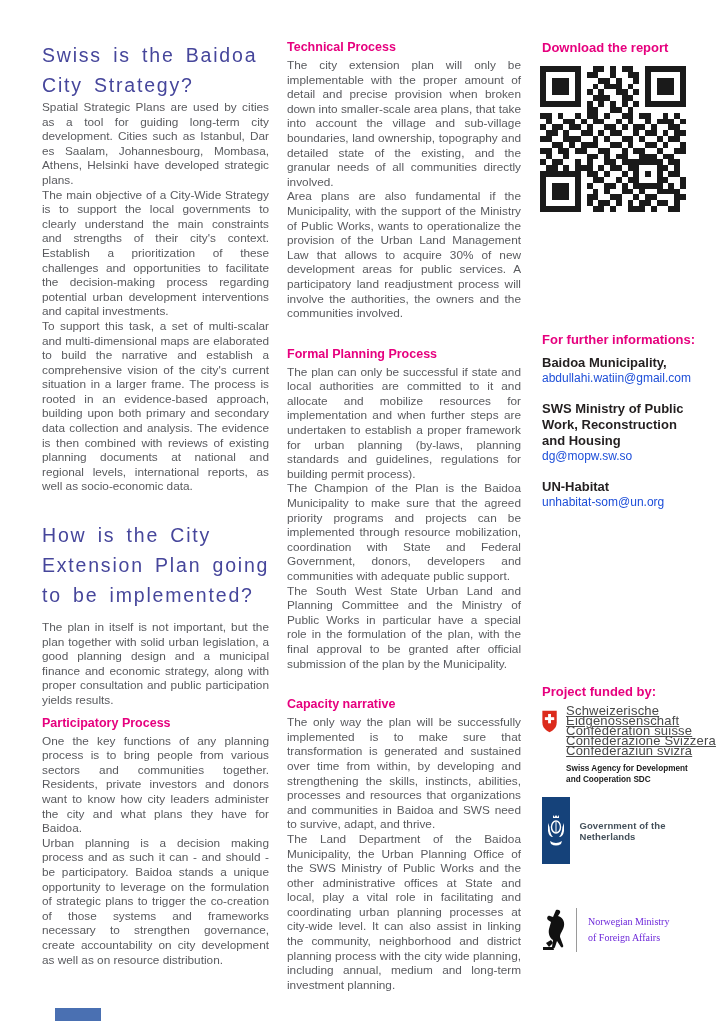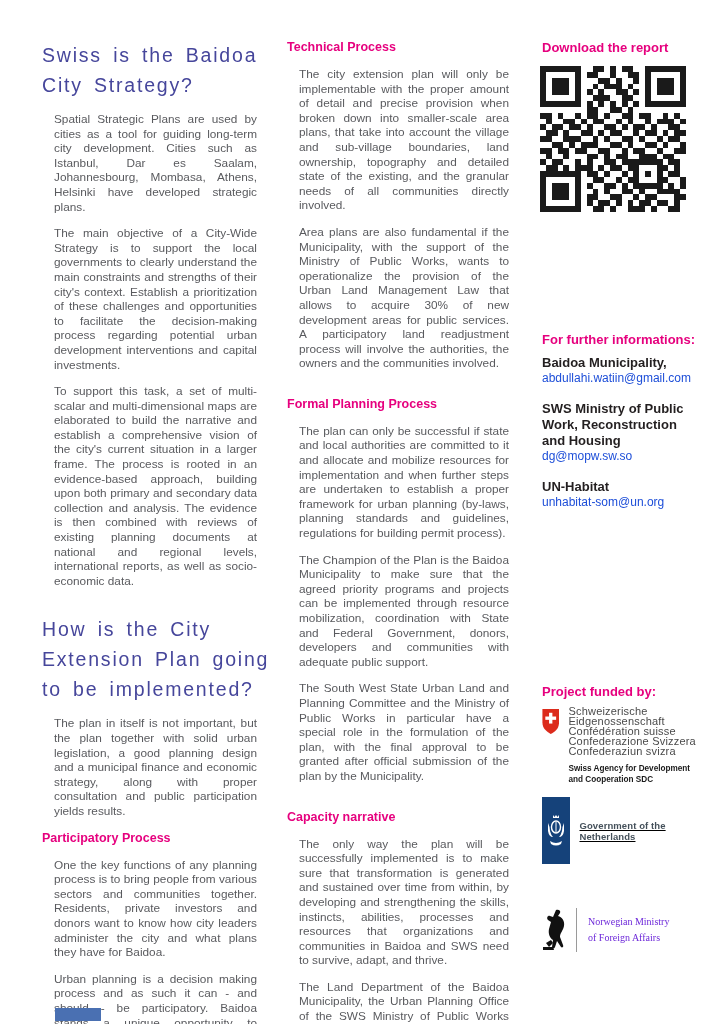--- a/index.html
+++ b/index.html
@@ -5,45 +5,45 @@
   html,body{margin:0;padding:0;background:#ffffff;}
   body{width:725px;height:1024px;position:relative;font-family:"Liberation Sans",sans-serif;overflow:hidden;}
 
   .col{position:absolute;top:40px;}
   #col1{left:42px;width:227px;}
   #col2{left:287px;width:234px;}
 
   .h-purple{color:#46469b;font-weight:400;font-size:19.5px;line-height:30px;letter-spacing:1.8px;word-spacing:4px;}
   .h-purple div{white-space:nowrap;}
   .subhead{color:#e6007e;font-weight:700;font-size:12.5px;line-height:15px;margin:0;}
-  p.body{color:#595a5e;font-size:11.8px;line-height:14.6px;text-align:justify;margin:12px;}
+  p.body{color:#595a5e;font-size:11.8px;line-height:14.6px;text-align:justify;margin:0;}
   .gap-p{margin-top:14px;}
   .h2-block{margin-top:26px;margin-bottom:10px;}
   .sub-gap{margin-top:8px;margin-bottom:3px;}
   .sub-gap2{margin-top:26px;margin-bottom:3px;}
   .first-sub{margin-bottom:3px;}
 
   .r-abs{position:absolute;left:542px;}
   .r-title{color:#e6007e;font-weight:700;font-size:13px;line-height:15px;}
 
   .qr{position:absolute;left:540px;top:66px;width:146px;height:146px;display:grid;
       grid-template-columns:repeat(25,1fr);grid-auto-rows:1fr;background:#ffffff;}
   .qr div{width:100%;height:100%;}
   .qr div.on{background:#1a1a1a;}
 
   .contact-name{color:#231f20;font-weight:700;font-size:13px;line-height:16px;}
   .contact-email{color:#1d4ed8;font-size:12px;line-height:15px;margin-bottom:15px;}
   .contact-block{margin-top:8px;}
 
   .swiss-row{display:flex;align-items:flex-start;}
   .swiss-text{margin-left:9px;}
-  .swiss-line{color:#4a4a4a;font-size:11px;line-height:10px;letter-spacing:0.2px;}
+  .swiss-line{color:#4a4a4a;font-size:13px;line-height:10px;letter-spacing:0.2px;text-decoration:underline;}
   .swiss-agency{color:#1a1a1a;font-weight:700;font-size:8.2px;line-height:10.5px;margin-top:8px;}
 
-  .nl-row{display:flex;align-items:center;text-decoration:underline;}
+  .nl-row{display:flex;align-items:center;}
   .nl-banner{width:30px;height:67px;background:#15427a;display:flex;align-items:center;justify-content:center;}
   .nl-label{margin-left:9px;color:#44505a;font-size:9.5px;font-weight:700;letter-spacing:0.1px;}
 
   .no-row{display:flex;align-items:center;}
   .no-divider{width:1px;height:44px;background:#9a9a9a;margin-left:8px;margin-right:11px;}
   .no-text{color:#6d28d9;font-size:10px;line-height:16.5px;font-family:Liberation Serif, serif;}
 
   .footer-bar{position:absolute;left:55px;top:1008px;width:46px;height:13px;background:#4a70b2;}
 </style>
 </head>

